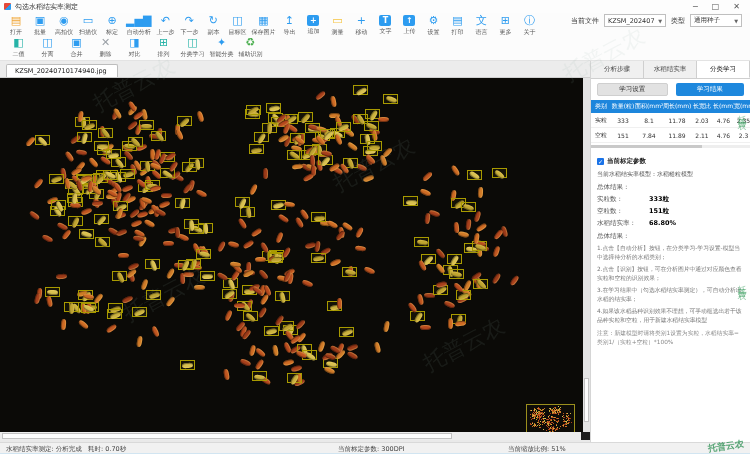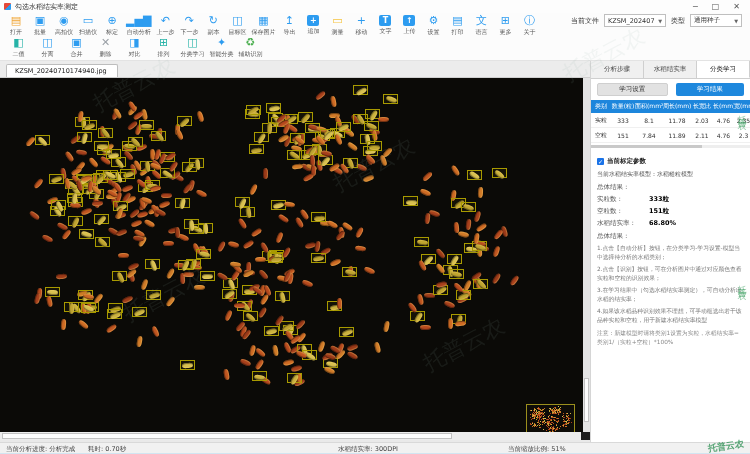--- a/index.html
+++ b/index.html
@@ -1385,23 +1385,23 @@
             <div class="step">2.点击【识别】按钮，可在分析图片中通过对应颜色查看实粒和空粒的识别效果；</div>
             <div class="step">3.在学习结果中（勾选水稻结实率测定），可自动分析出水稻的结实率；</div>
             <div class="step">4.如果该水稻品种识别效果不理想，可手动框选出若干该品种实粒和空粒，用于新建水稻结实率模型</div>
           </div>
         <div class="note">注意：新建模型时请将类别1设置为实粒，水稻结实率=类别1/（实粒+空粒）*100%</div>
       </div>
     </div>
   </div>
 
   <div class="statusbar">
-    <span class="sb1">当前分析进度: 分析完成</span>
+    <span class="sb1">水稻结实率测定: 分析完成</span>
     <span class="sb2">耗时: 0.70秒</span>
-    <span class="sb3">水稻结实率: 300DPI</span>
+    <span class="sb3">当前标定参数: 300DPI</span>
     <span class="sb4">当前缩放比例: 51%</span>
   </div>
   <div class="taskbar"></div>
 
   <div class="wm" style="left:90px;top:70px">托普云农</div>
   <div class="wm" style="left:330px;top:150px">托普云农</div>
   <div class="wm" style="left:120px;top:280px">托普云农</div>
   <div class="wm" style="left:420px;top:330px">托普云农</div>
   <div class="wm" style="left:560px;top:40px">托普云农</div>
   <div class="wm-v" style="right:2px;top:108px">托普云农</div>

